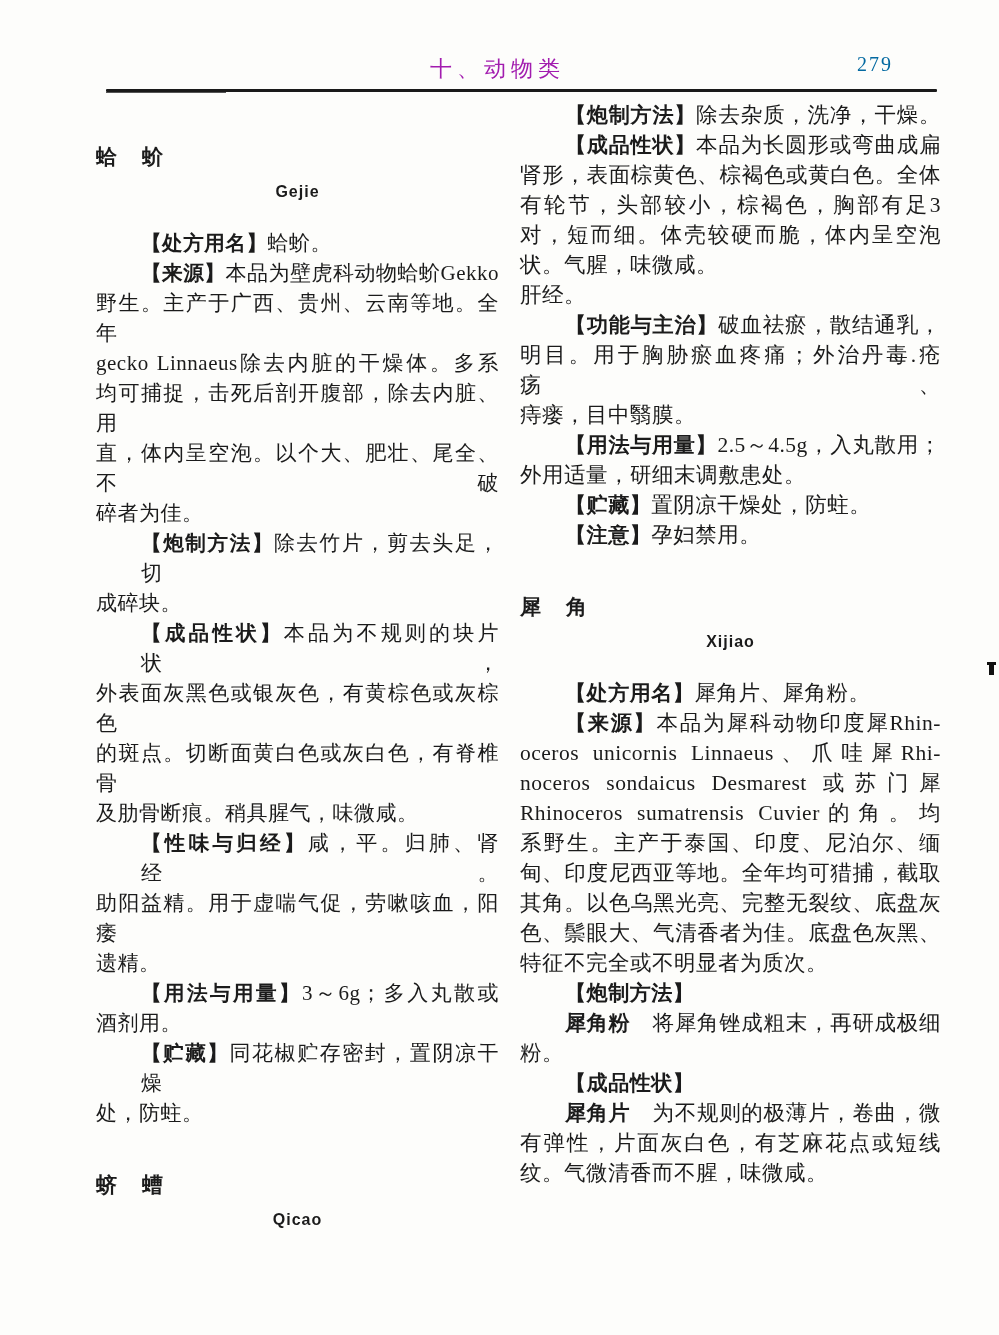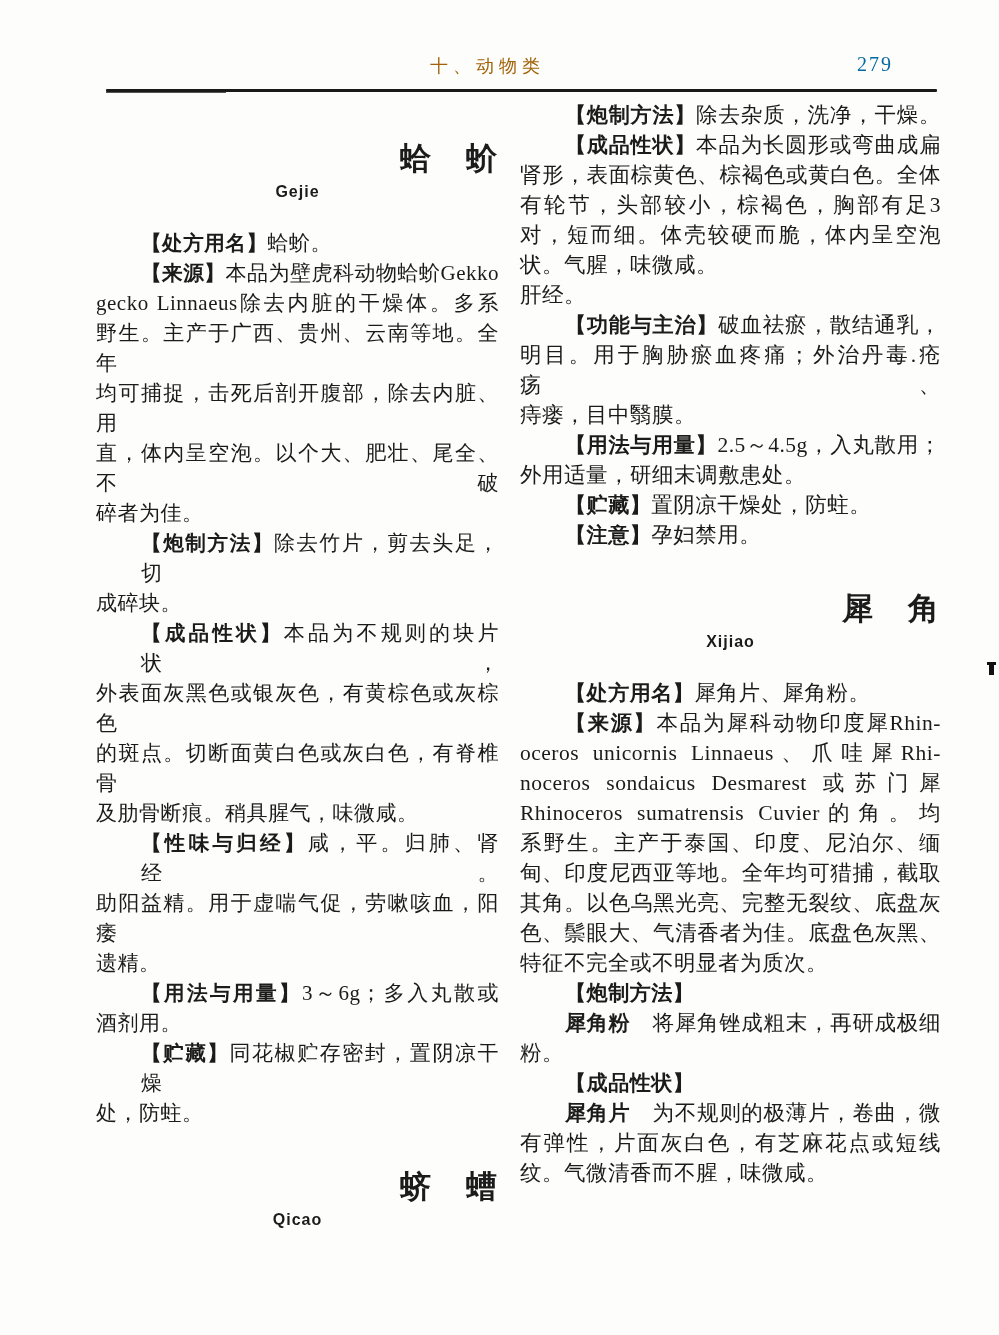--- a/index.html
+++ b/index.html
@@ -11,22 +11,22 @@
   .page {
     position: relative;
     width: 999px; height: 1335px;
     background: #fdfdfb;
     color: #1b1b1b;
     overflow: hidden;
   }
   
   .running-head-title {
     position: absolute; top: 54px; left: 430px; width: 160px;
-    font-size: 18px; letter-spacing: 5px; text-align: left;
-    color: #a16207;
+    font-size: 22px; letter-spacing: 5px; text-align: left;
+    color: #a21caf;
   }
   .running-head-page {
     position: absolute; top: 53px; right: 106px;
     font-size: 20px; letter-spacing: 2px; color: #0369a1;
   }
   .head-rule {
     position: absolute; top: 89px; left: 106px; width: 831px; height: 3px;
     background: #1a1a1a;
     border-radius: 1px;
   }
@@ -43,23 +43,23 @@
     line-height: 30px; min-height: 30px;
     white-space: pre-wrap;
     letter-spacing: 0.5px;
   }
   .line.full { text-align: justify; text-align-last: justify; }
   .line.indent { padding-left: 45px; }
   .hd { font-weight: 700; font-family: "Liberation Sans", "DejaVu Sans", sans-serif; font-size: 0.98em; }
   
   .title-block { margin: 42px 0 22px; }
   .title-zh {
-    font-weight: 700; font-size: 31px; line-height: 34px;
-    text-align: right; letter-spacing: 2px;
-    font-family: Liberation Sans, sans-serif;
+    font-weight: 700; font-size: 21px; line-height: 34px;
+    text-align: left; letter-spacing: 2px;
+    font-family: Liberation Mono, monospace;
   }
   .title-py {
     margin-top: 2px;
     font-weight: 700; font-size: 16px; line-height: 28px;
     text-align: center; letter-spacing: 1px;
     font-family: "Liberation Sans", "DejaVu Sans", sans-serif;
   }
   
   .print-artifact {
     position: absolute; left: 989px; top: 662px;
@@ -84,22 +84,22 @@
   <div class="col col-left">
       <div class="title-block">
         <div class="title-zh">蛤　蚧</div>
         <div class="title-py">Gejie</div>
       </div>
       <div class="para">
         <div class="line indent"><span class="hd">【处方用名】</span>蛤蚧。</div>
       </div>
       <div class="para">
         <div class="line indent full"><span class="hd">【来源】</span>本品为壁虎科动物蛤蚧Gekko</div>
+        <div class="line full">野生。主产于广西、贵州、云南等地。全年</div>
         <div class="line full">gecko Linnaeus除去内脏的干燥体。多系</div>
-        <div class="line full">野生。主产于广西、贵州、云南等地。全年</div>
         <div class="line full">均可捕捉，击死后剖开腹部，除去内脏、用</div>
         <div class="line full">直，体内呈空泡。以个大、肥壮、尾全、不破</div>
         <div class="line">碎者为佳。</div>
       </div>
       <div class="para">
         <div class="line indent full"><span class="hd">【炮制方法】</span>除去竹片，剪去头足，切</div>
         <div class="line">成碎块。</div>
       </div>
       <div class="para">
         <div class="line indent full"><span class="hd">【成品性状】</span>本品为不规则的块片状，</div>

